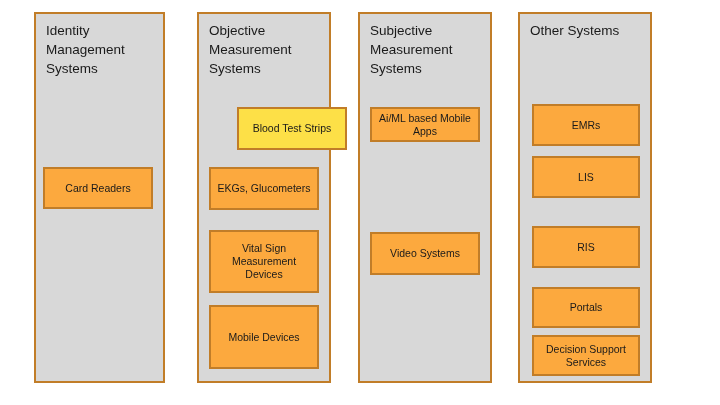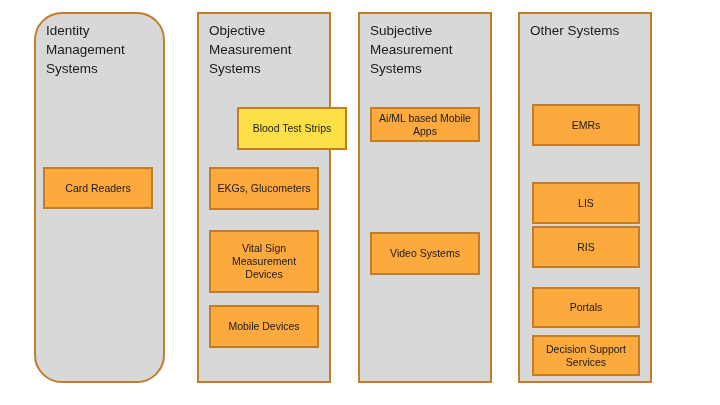--- a/index.html
+++ b/index.html
@@ -56,47 +56,47 @@
     font-size: 10.5px;
     line-height: 13px;
     white-space: pre-line;
     padding: 0 3px;
   }
 </style>
 </head>
 <body>
 
 <div id="diagram" style="background: rgb(255, 255, 255);">
-    <div class="column" style="left: 34px; top: 12px; width: 131px; height: 371px; background: rgb(216, 216, 216); border-color: rgb(193, 125, 40); border-radius: 28px;">
+    <div class="column" style="left: 34px; top: 12px; width: 131px; height: 371px; background: rgb(216, 216, 216); border-color: rgb(193, 125, 40);">
       <div class="column-title" style="color: rgb(26, 26, 26);">Identity
 Management
 Systems</div>
       <div class="node" style="left: 7px; top: 153px; width: 110px; height: 42px; background: rgb(252, 169, 62); border-color: rgb(193, 125, 40); color: rgb(26, 26, 26);">Card Readers</div>
     </div>
     <div class="column" style="left: 197px; top: 12px; width: 134px; height: 371px; background: rgb(216, 216, 216); border-color: rgb(193, 125, 40);">
       <div class="column-title" style="color: rgb(26, 26, 26);">Objective
 Measurement
 Systems</div>
       <div class="node" style="left: 10px; top: 93px; width: 110px; height: 43px; background: #fde047; border-color: rgb(193, 125, 40); color: rgb(26, 26, 26); margin-left: 28px;">Blood Test Strips</div>
       <div class="node" style="left: 10px; top: 153px; width: 110px; height: 43px; background: rgb(252, 169, 62); border-color: rgb(193, 125, 40); color: rgb(26, 26, 26);">EKGs, Glucometers</div>
       <div class="node" style="left: 10px; top: 216px; width: 110px; height: 63px; background: rgb(252, 169, 62); border-color: rgb(193, 125, 40); color: rgb(26, 26, 26);">Vital Sign
 Measurement
 Devices</div>
-      <div class="node" style="left: 10px; top: 291px; width: 110px; height: 43px; background: rgb(252, 169, 62); border-color: rgb(193, 125, 40); color: rgb(26, 26, 26);">Mobile Devices</div>
+      <div class="node" style="left: 10px; top: 291px; width: 110px; height: 64px; background: rgb(252, 169, 62); border-color: rgb(193, 125, 40); color: rgb(26, 26, 26);">Mobile Devices</div>
     </div>
     <div class="column" style="left: 358px; top: 12px; width: 134px; height: 371px; background: rgb(216, 216, 216); border-color: rgb(193, 125, 40);">
       <div class="column-title" style="color: rgb(26, 26, 26);">Subjective
 Measurement
 Systems</div>
       <div class="node" style="left: 10px; top: 93px; width: 110px; height: 35px; background: rgb(252, 169, 62); border-color: rgb(193, 125, 40); color: rgb(26, 26, 26);">Ai/ML based Mobile
 Apps</div>
       <div class="node" style="left: 10px; top: 218px; width: 110px; height: 43px; background: rgb(252, 169, 62); border-color: rgb(193, 125, 40); color: rgb(26, 26, 26);">Video Systems</div>
     </div>
     <div class="column" style="left: 518px; top: 12px; width: 134px; height: 371px; background: rgb(216, 216, 216); border-color: rgb(193, 125, 40);">
       <div class="column-title" style="color: rgb(26, 26, 26);">Other Systems</div>
       <div class="node" style="left: 12px; top: 90px; width: 108px; height: 42px; background: rgb(252, 169, 62); border-color: rgb(193, 125, 40); color: rgb(26, 26, 26);">EMRs</div>
-      <div class="node" style="left: 12px; top: 168px; width: 108px; height: 42px; background: rgb(252, 169, 62); border-color: rgb(193, 125, 40); color: rgb(26, 26, 26);">LIS</div>
+      <div class="node" style="left: 12px; top: 142px; width: 108px; height: 42px; background: rgb(252, 169, 62); border-color: rgb(193, 125, 40); color: rgb(26, 26, 26);">LIS</div>
       <div class="node" style="left: 12px; top: 212px; width: 108px; height: 42px; background: rgb(252, 169, 62); border-color: rgb(193, 125, 40); color: rgb(26, 26, 26);">RIS</div>
       <div class="node" style="left: 12px; top: 273px; width: 108px; height: 41px; background: rgb(252, 169, 62); border-color: rgb(193, 125, 40); color: rgb(26, 26, 26);">Portals</div>
       <div class="node" style="left: 12px; top: 321px; width: 108px; height: 41px; background: rgb(252, 169, 62); border-color: rgb(193, 125, 40); color: rgb(26, 26, 26);">Decision Support
 Services</div>
     </div>
   </div>
 
 </body></html>

